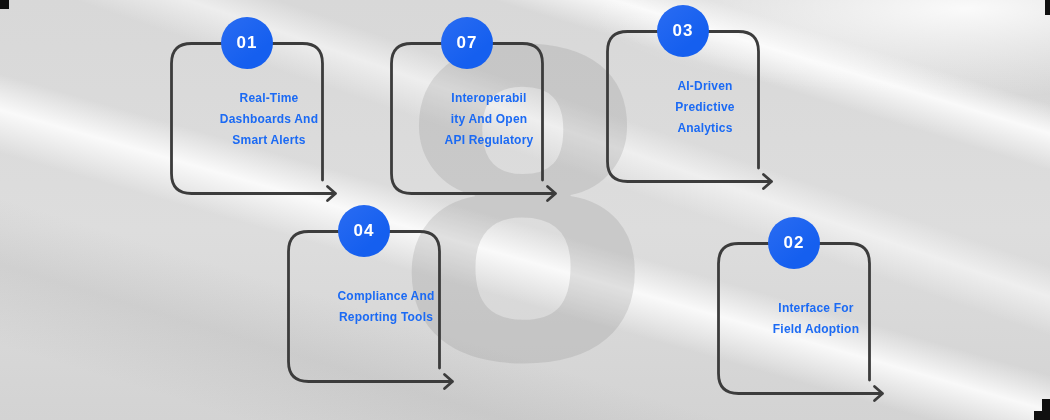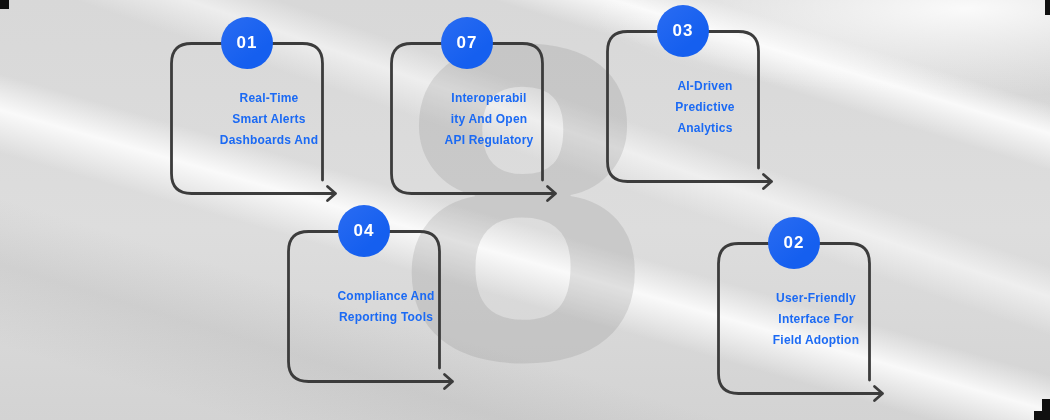--- a/index.html
+++ b/index.html
@@ -78,22 +78,22 @@
   <div class="card c1">
     <svg width="182" height="164" viewBox="0 0 182 164">
       <path class="outline-path" d="M152.5 138 L152.5 21.5 Q152.5 1.5 132.5 1.5 L21.5 1.5 Q1.5 1.5 1.5 21.5 L1.5 131.5 Q1.5 151.5 21.5 151.5 L165 151.5"></path>
       <path class="outline-path" d="M157.5 144.5 L165.5 151.5 L157.5 158.5"></path>
     </svg>
     <div class="badge">
       <span>01</span>
     </div>
     <div class="title">
       <div>Real-Time</div>
+      <div>Dashboards And</div>
       <div>Smart Alerts</div>
-      <div>Dashboards And</div>
     </div>
   </div>
 
   <div class="card c2">
     <svg width="182" height="164" viewBox="0 0 182 164">
       <path class="outline-path" d="M152.5 138 L152.5 21.5 Q152.5 1.5 132.5 1.5 L21.5 1.5 Q1.5 1.5 1.5 21.5 L1.5 131.5 Q1.5 151.5 21.5 151.5 L165 151.5"></path>
       <path class="outline-path" d="M157.5 144.5 L165.5 151.5 L157.5 158.5"></path>
     </svg>
     <div class="badge">
       <span>07</span>
@@ -137,21 +137,20 @@
 
   <div class="card c6">
     <svg width="182" height="164" viewBox="0 0 182 164">
       <path class="outline-path" d="M152.5 138 L152.5 21.5 Q152.5 1.5 132.5 1.5 L21.5 1.5 Q1.5 1.5 1.5 21.5 L1.5 131.5 Q1.5 151.5 21.5 151.5 L165 151.5"></path>
       <path class="outline-path" d="M157.5 144.5 L165.5 151.5 L157.5 158.5"></path>
     </svg>
     <div class="badge">
       <span>02</span>
     </div>
     <div class="title">
-      <div>User-Friendly</div>
       <div>Interface For</div>
       <div>Field Adoption</div>
     </div>
   </div>
 
   <div class="mark mark-tl"></div>
   <div class="mark mark-tr"></div>
   <div class="mark mark-br-v"></div>
   <div class="mark mark-br-h"></div>
 

